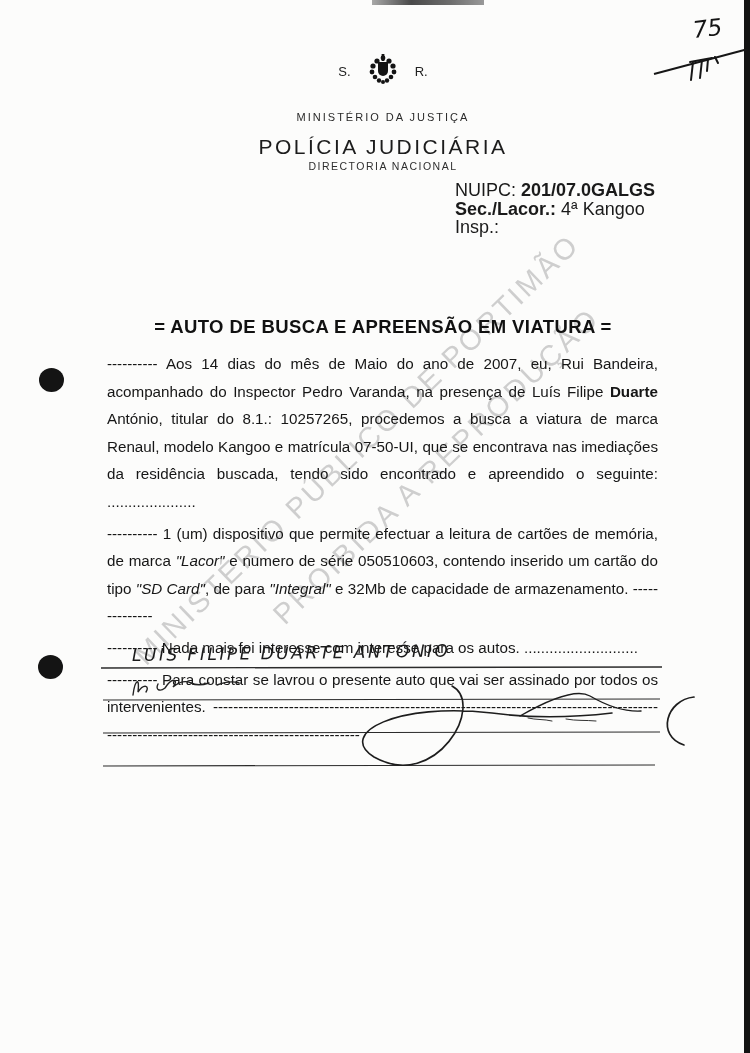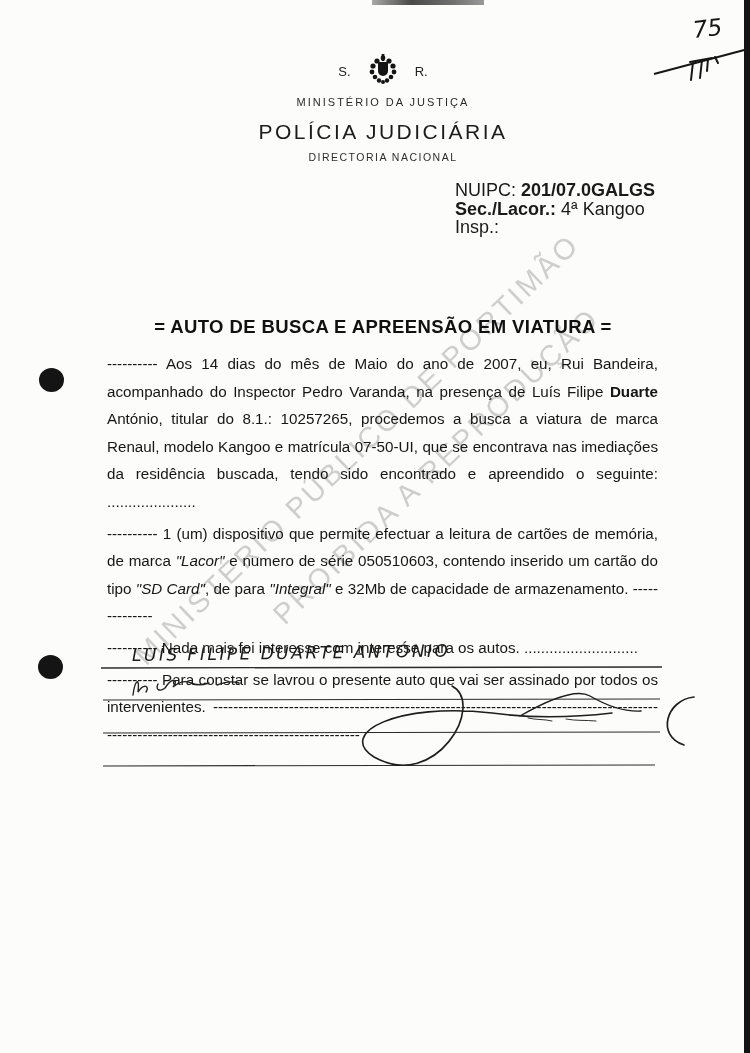--- a/index.html
+++ b/index.html
@@ -13,23 +13,23 @@
   .top-smudge{position:absolute;left:372px;top:0;width:112px;height:5px;
     background:linear-gradient(90deg,#9a9a9a,#2b2b2b 35%,#555 70%,#888);opacity:.85;filter:blur(.4px);}
   .hole{position:absolute;width:25px;height:24px;border-radius:50%;background:#141414;}
   .hole.h1{left:39px;top:368px;}
   .hole.h2{left:38px;top:655px;}
 
   
   .header{position:absolute;left:103px;top:52px;width:560px;text-align:center;}
   .crest-row{display:flex;align-items:center;justify-content:center;gap:13px;}
   .crest-letter{font-size:13px;color:#222;}
-  .ministry{margin-top:6px;font-size:11px;letter-spacing:2px;color:#2a2a2a;}
+  .ministry{margin-top:21px;font-size:11px;letter-spacing:2px;color:#2a2a2a;}
   .org{margin-top:12px;font-size:21px;font-weight:500;letter-spacing:2.5px;color:#1c1c1c;}
-  .directorate{margin-top:7px;font-size:10.5px;letter-spacing:1.5px;color:#2e2e2e;}
+  .directorate{margin-top:1px;font-size:10.5px;letter-spacing:1.5px;color:#2e2e2e;}
 
   
   .case-info{position:absolute;left:455px;top:181px;font-size:18px;line-height:18.5px;}
   .case-info b{font-weight:bold;}
 
   
   .doc-title{position:absolute;left:103px;top:316px;width:560px;text-align:center;
     font-size:18.5px;font-weight:bold;letter-spacing:.4px;color:#111;}
 
   

